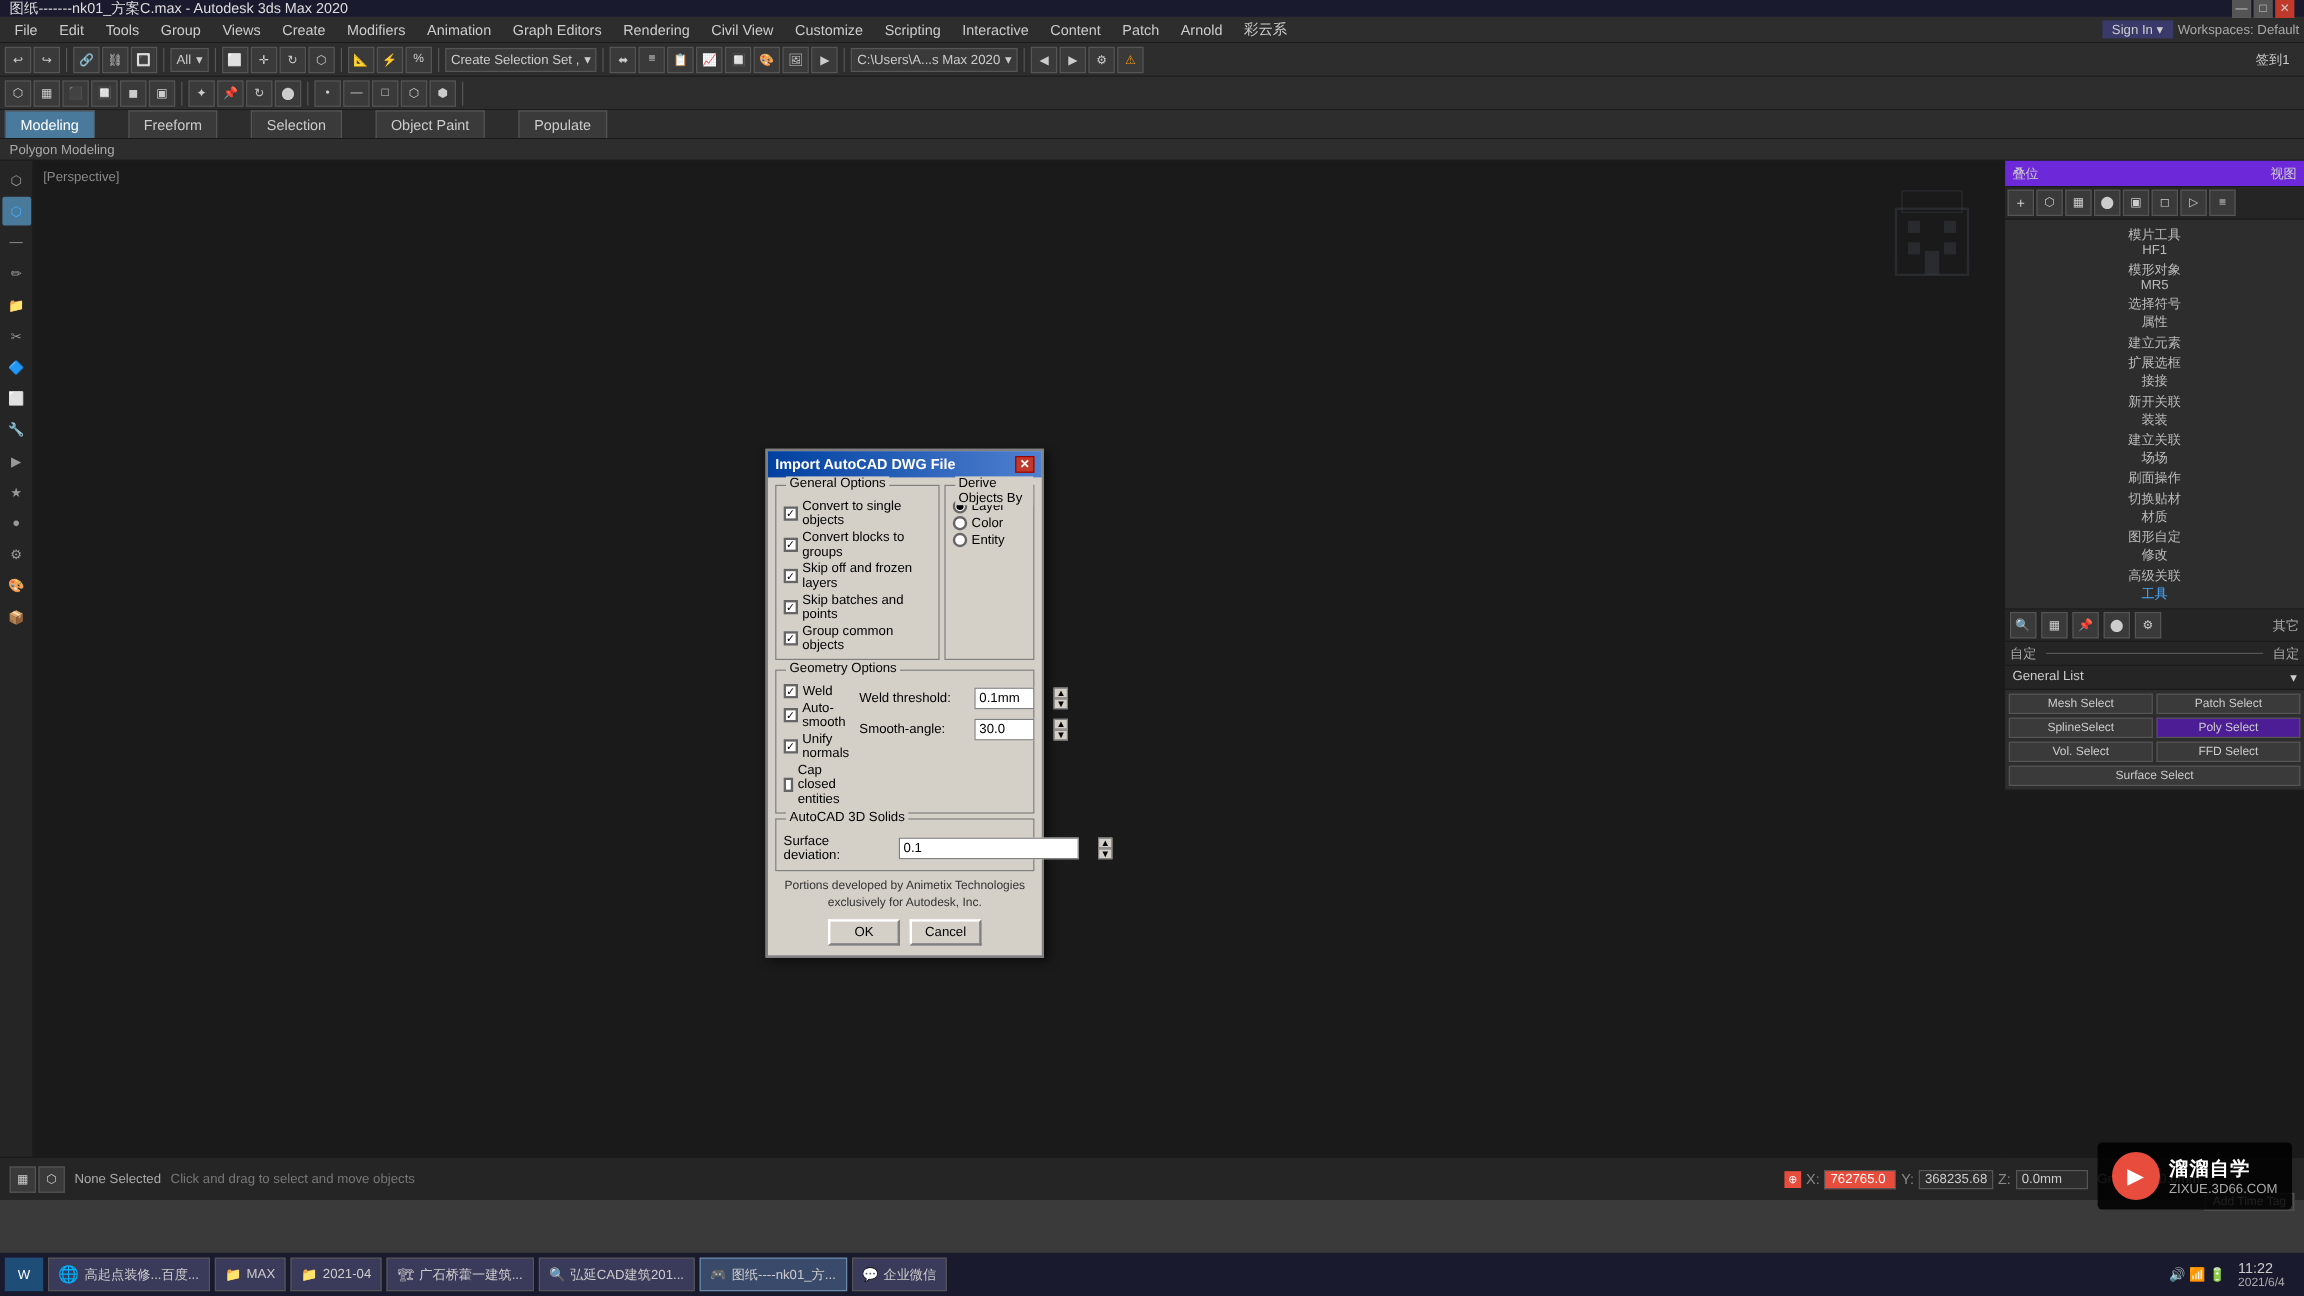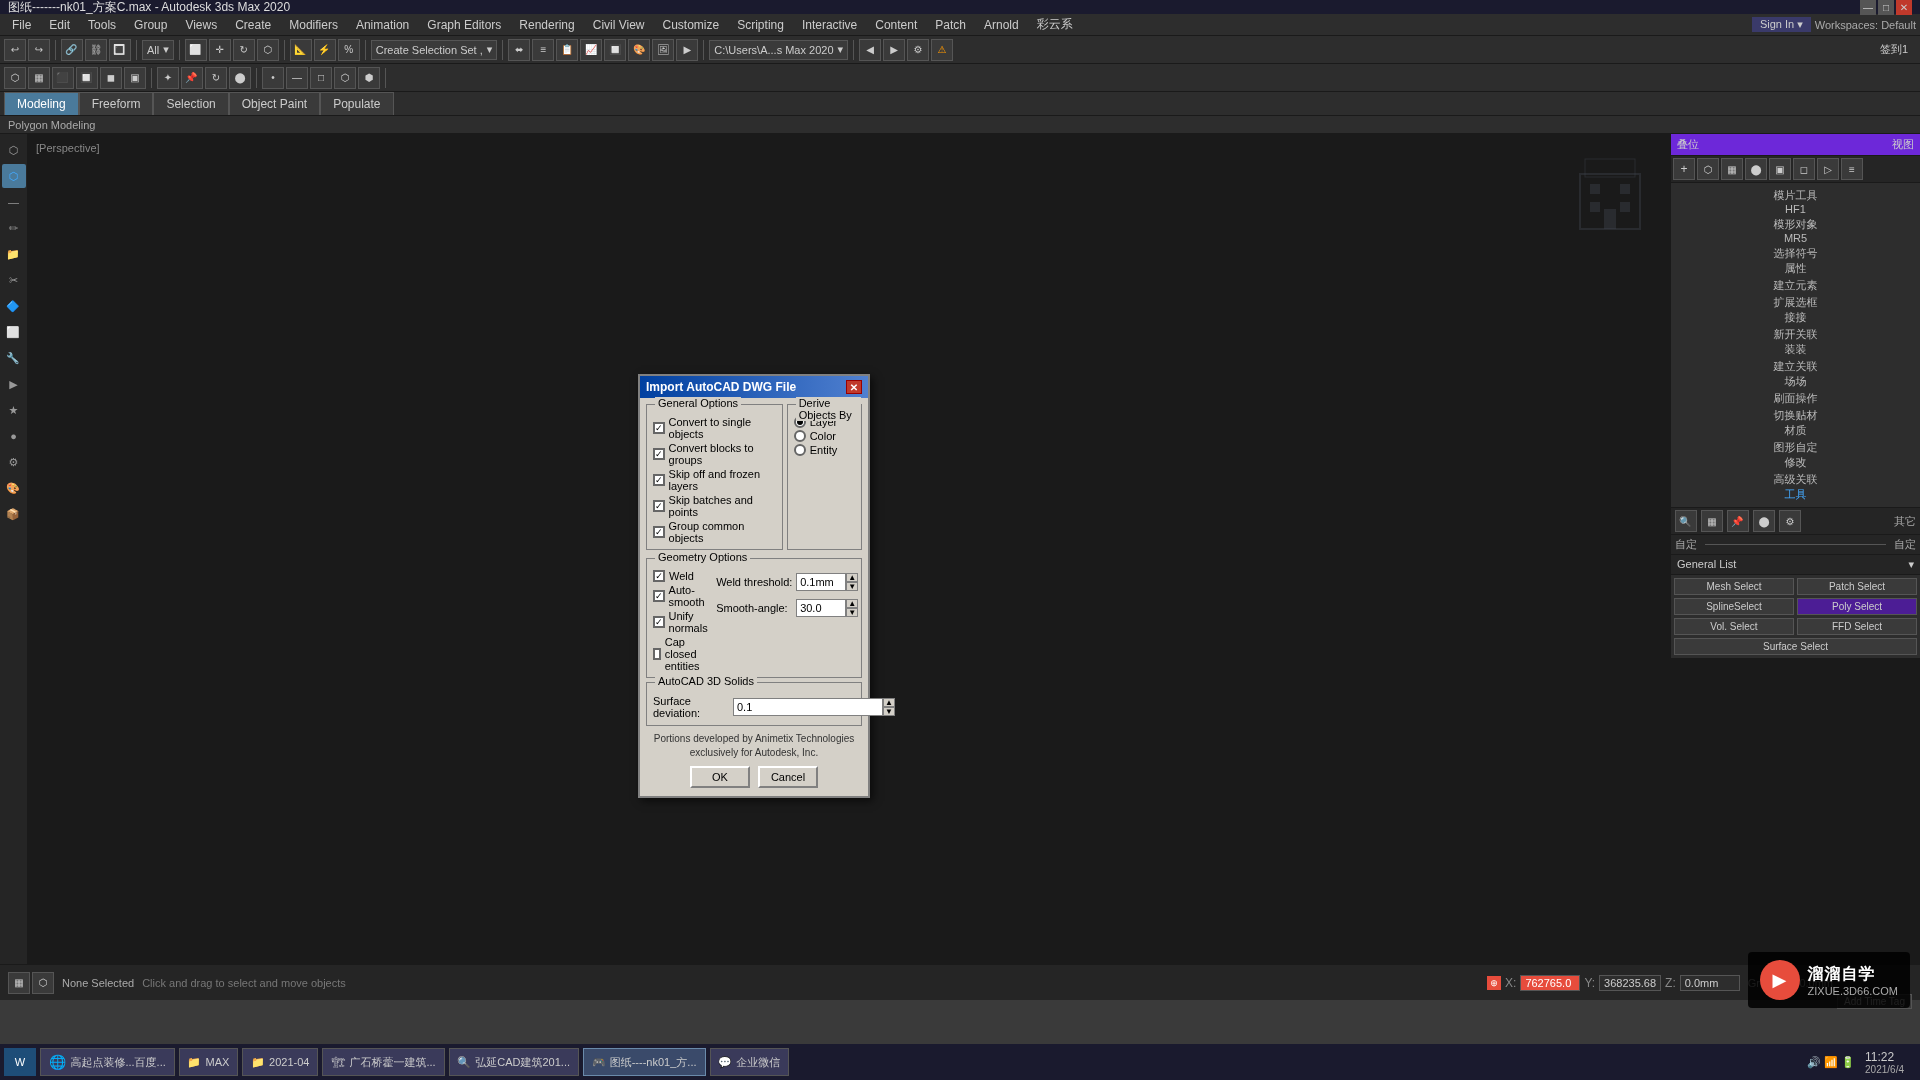--- a/index.html
+++ b/index.html
@@ -122,20 +122,21 @@
 
     
     #tab-bar {
       width: 100%;
       height: 24px;
       background: #2d2d2d;
       display: flex;
       align-items: flex-start;
       padding: 0 4px;
       border-bottom: 1px solid #1a1a1a;
+      gap: 28px;
     }
     .tab {
       padding: 4px 12px;
       background: #3a3a3a;
       border: 1px solid #555;
       border-bottom: none;
       color: #ccc;
       cursor: pointer;
       font-size: 12px;
     }
@@ -426,21 +427,21 @@
       justify-content: center;
       font-size: 9px;
       color: #000;
     }
     .check-box.checked::after {
       content: '✓';
     }
     .geom-row {
       display: flex;
       align-items: center;
-      gap: 0;
+      gap: 16px;
       padding: 2px 0;
       font-size: 11px;
       color: #000;
     }
     .geom-label {
       min-width: 80px;
     }
     .geom-input {
       flex: 1;
       height: 18px;

